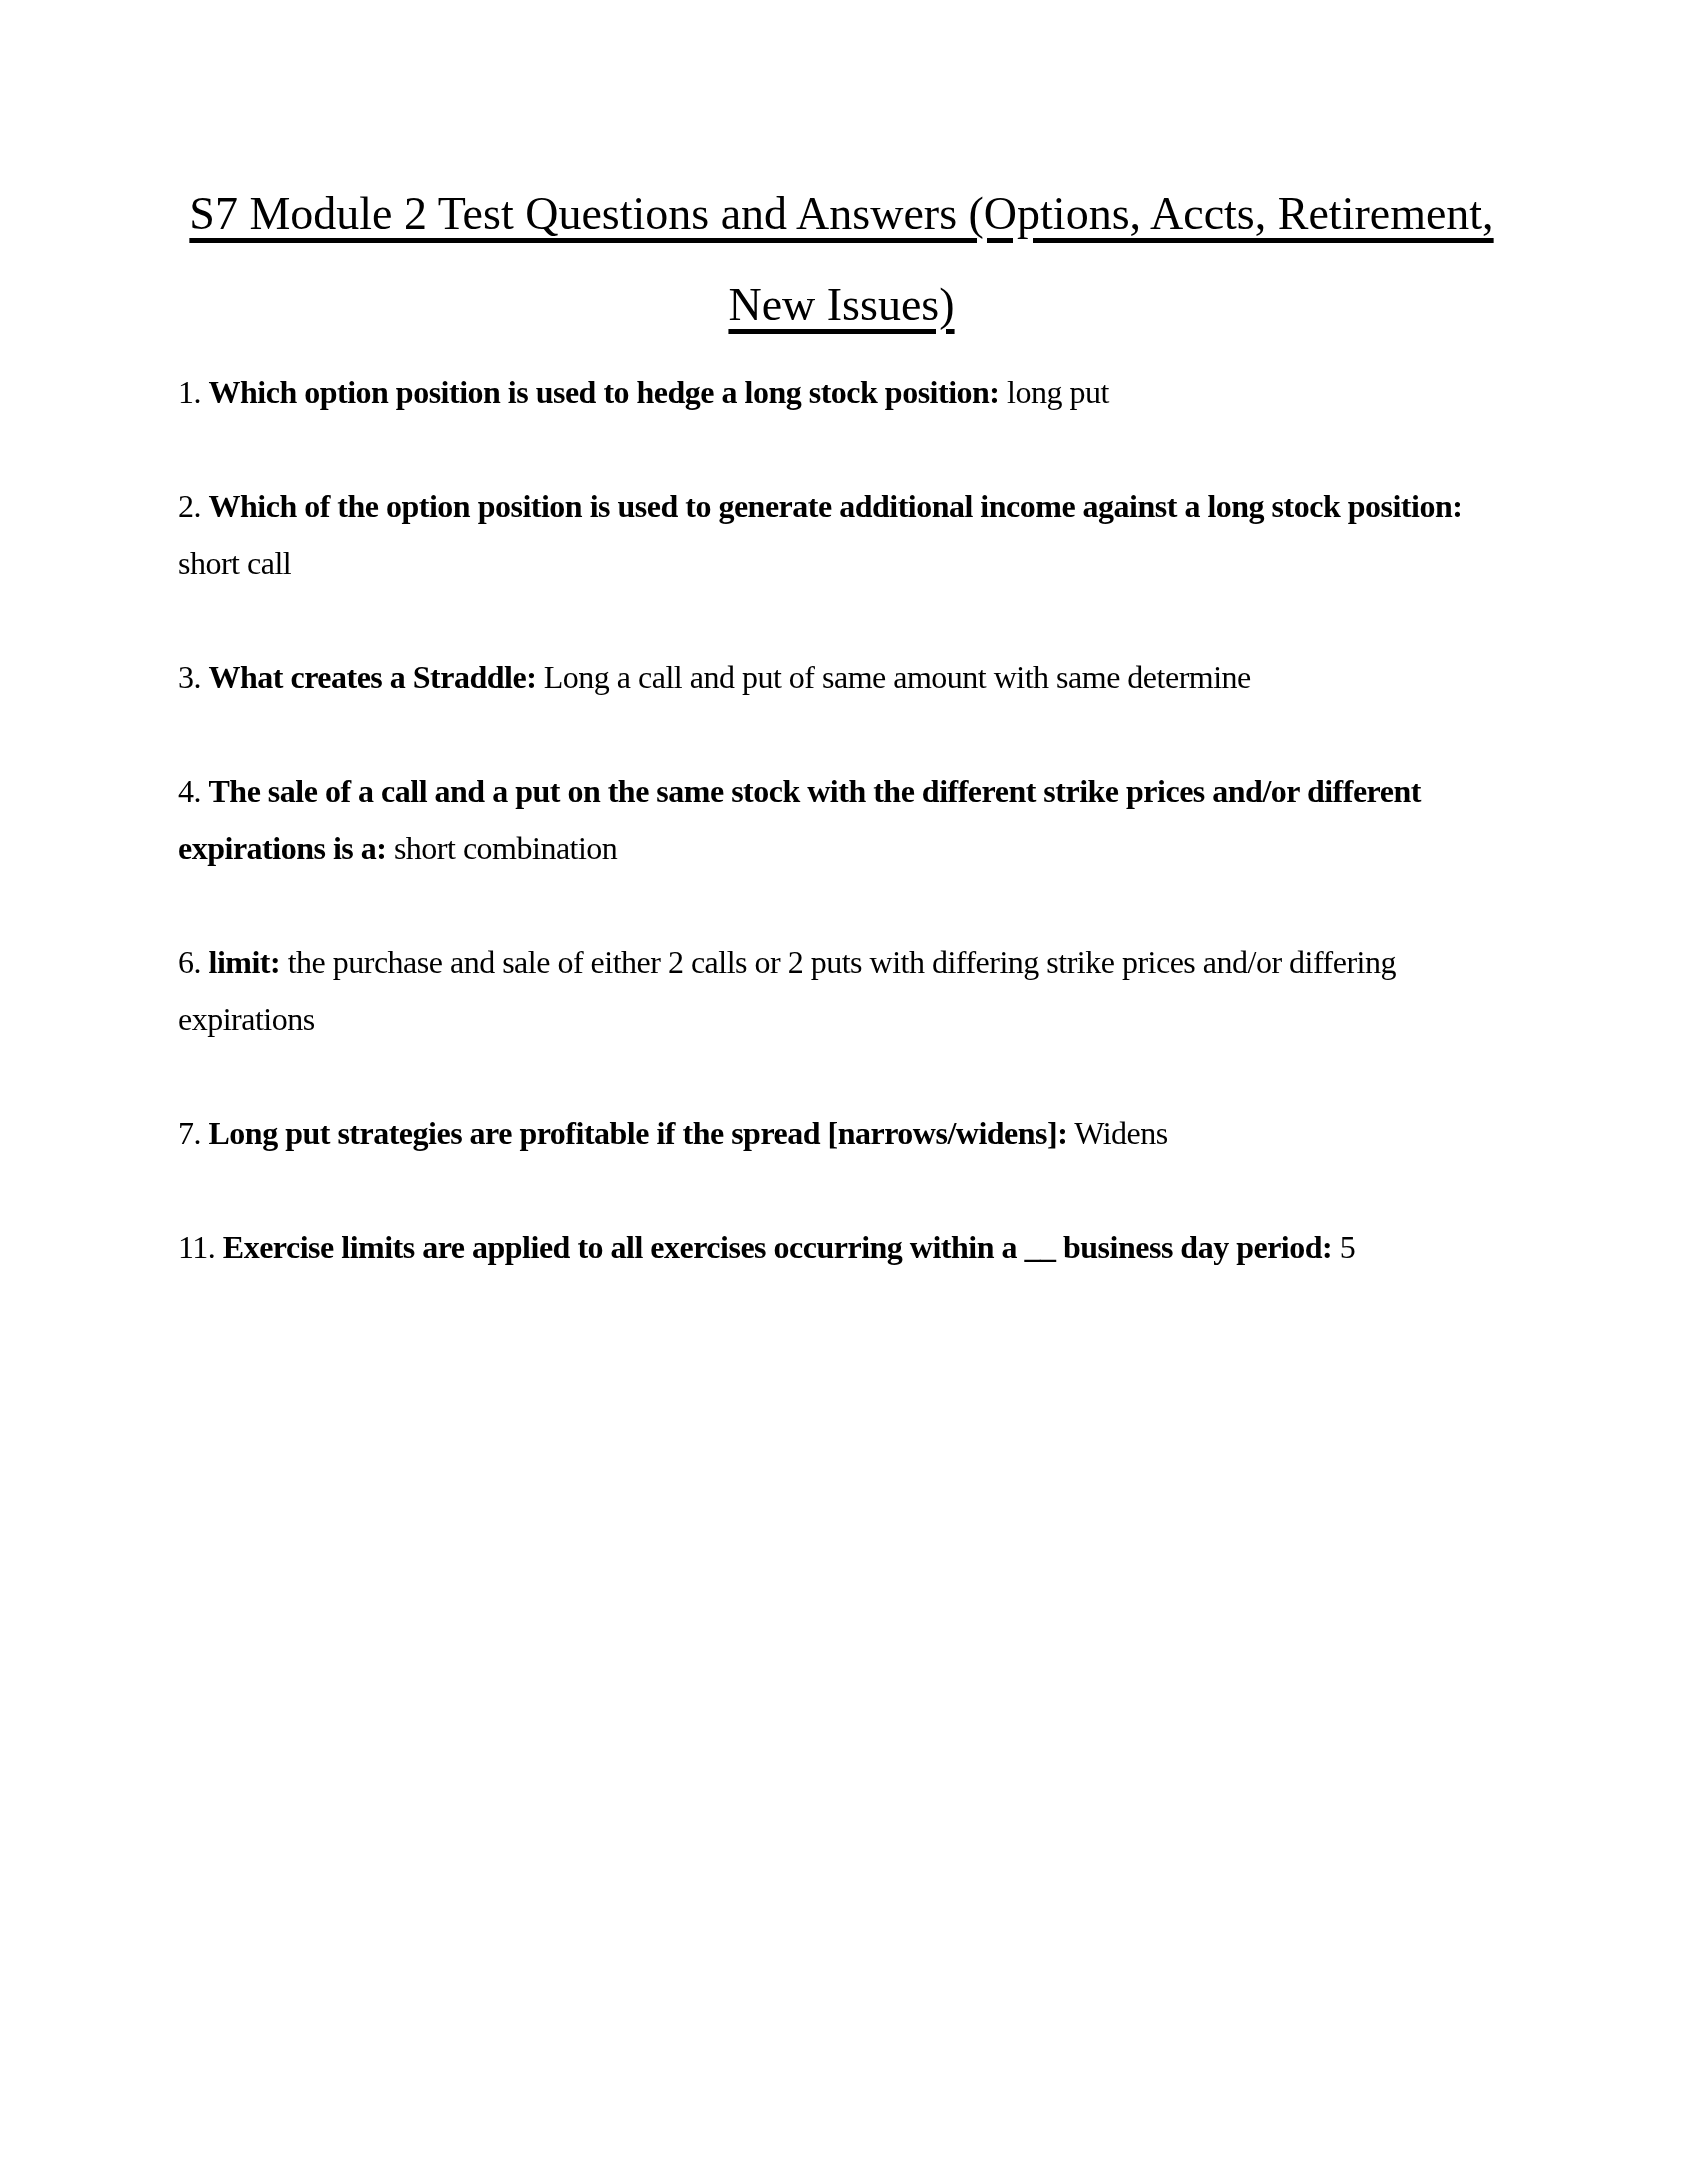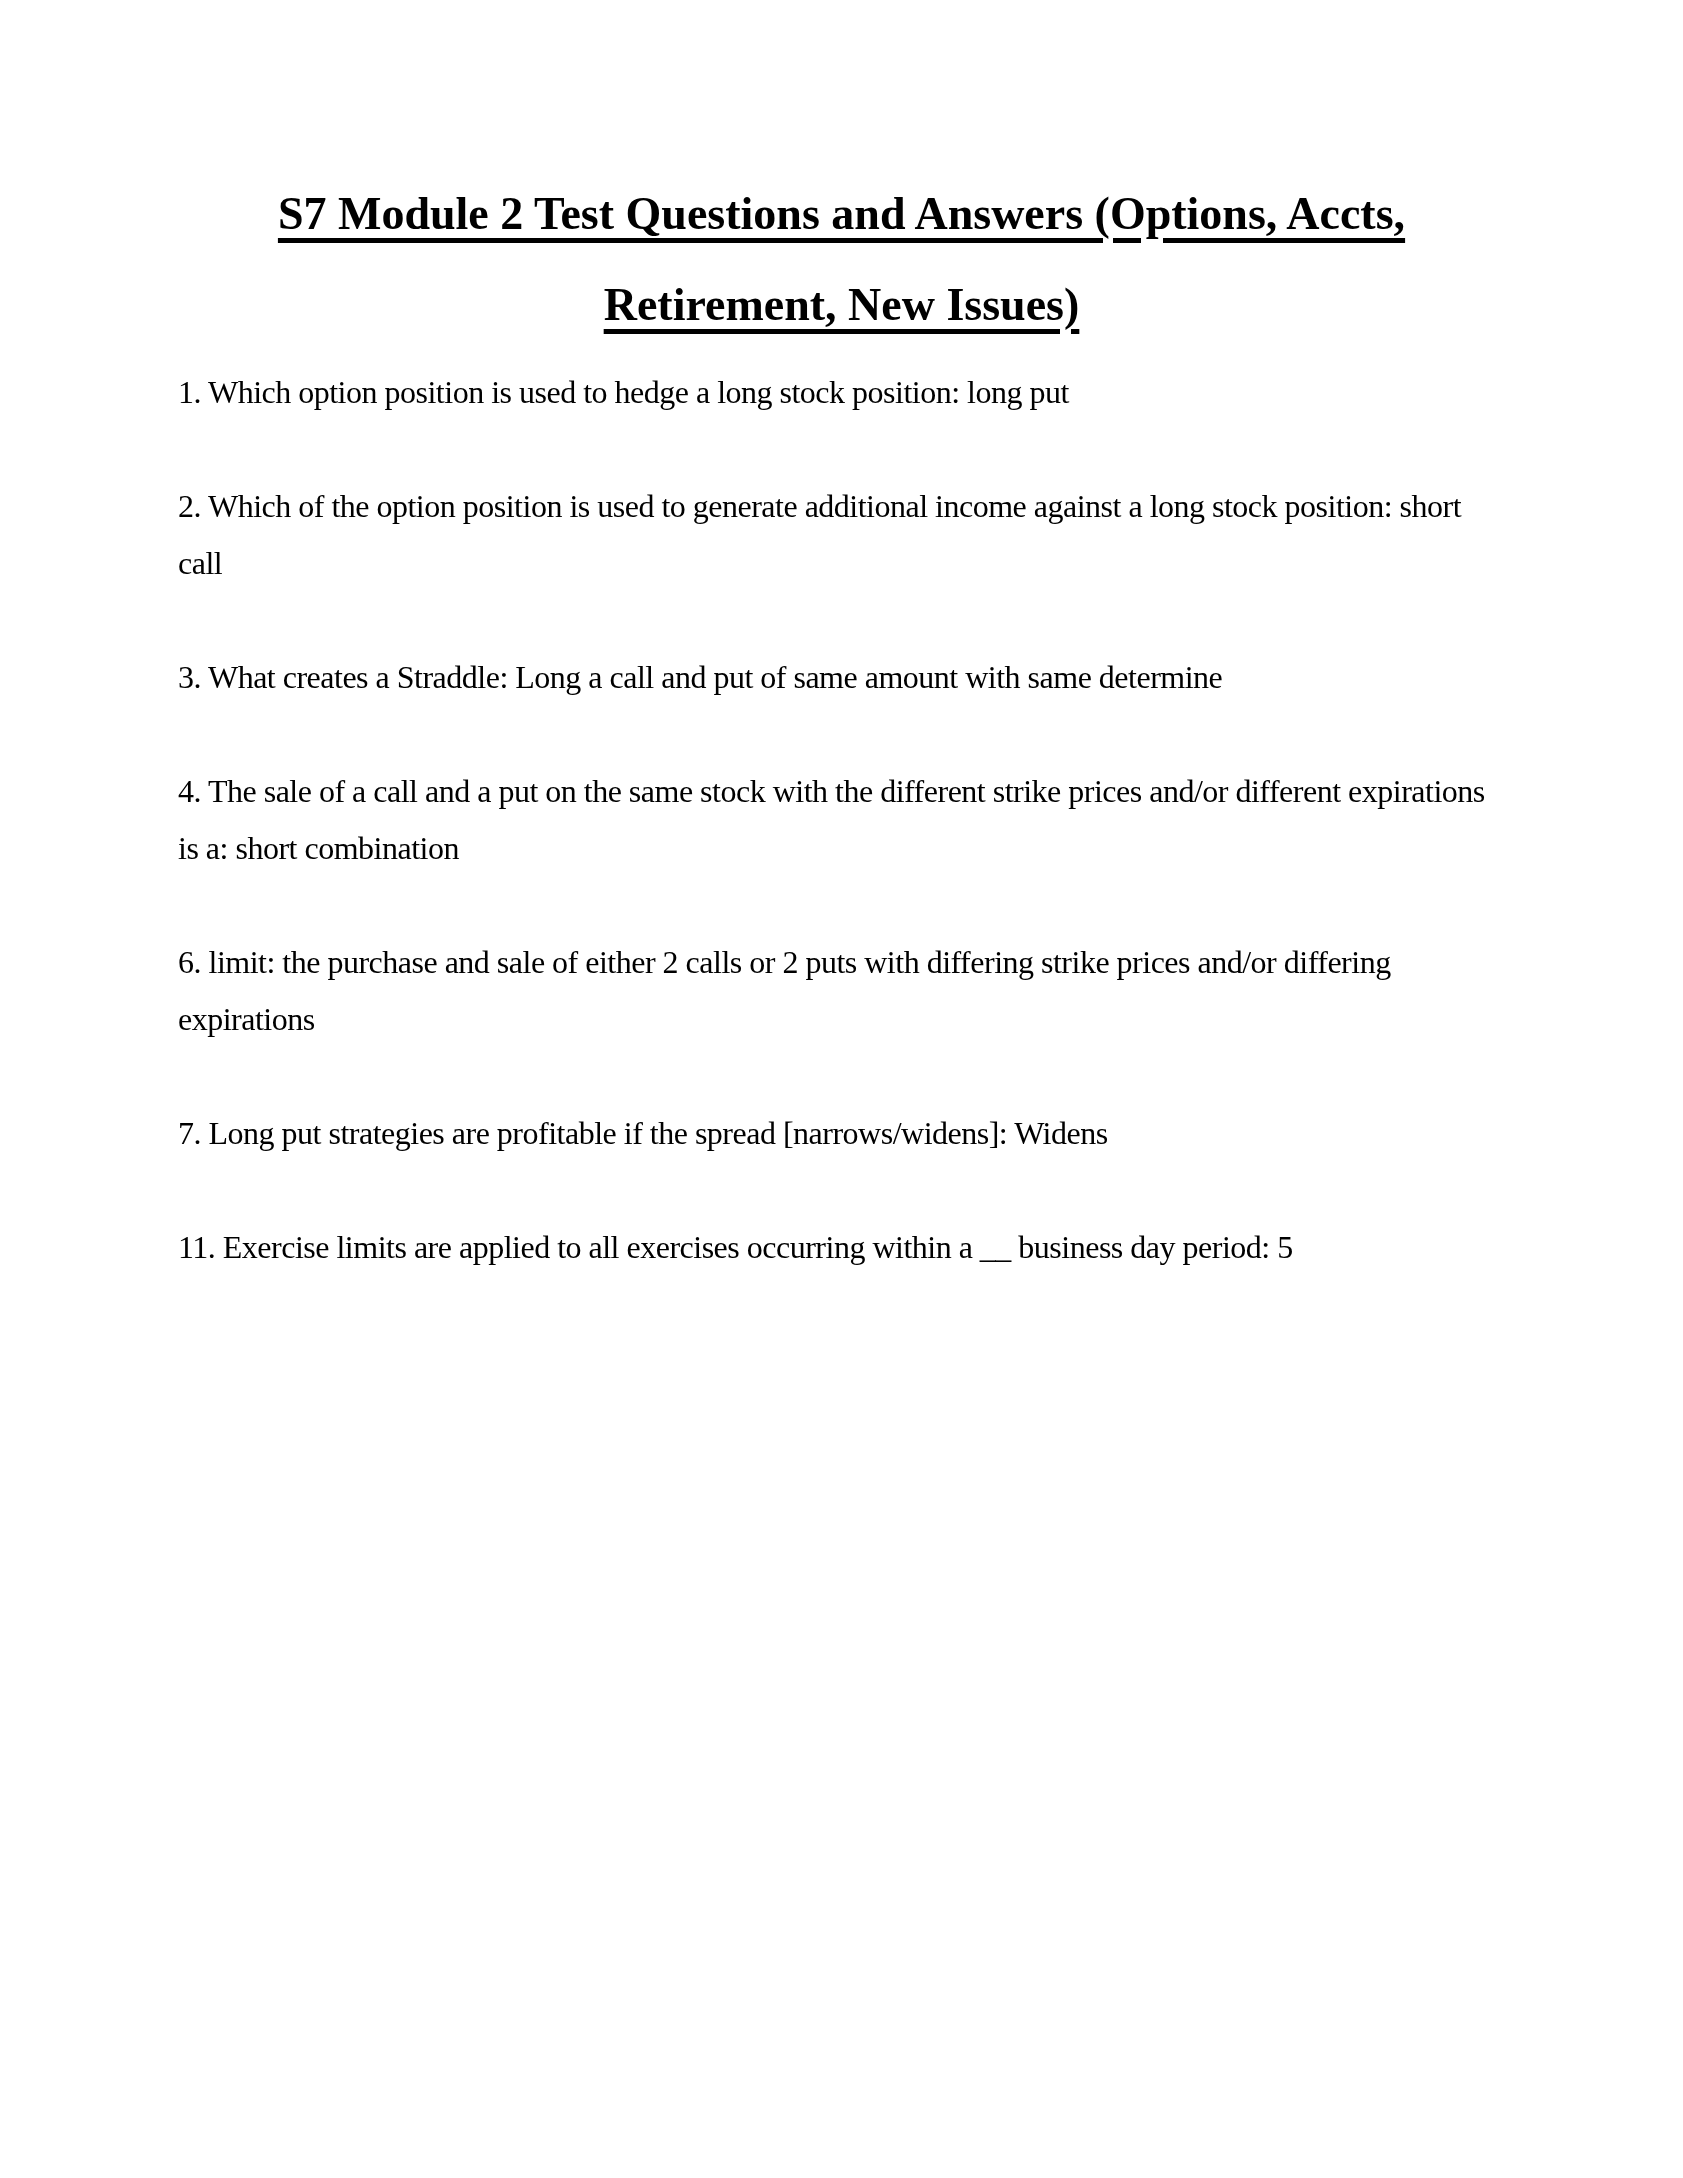--- a/index.html
+++ b/index.html
@@ -18,42 +18,42 @@
     box-sizing: border-box;
     width: 1683px;
     height: 2178px;
     padding: 168px 178px 0 178px;
   }
   .doc-title {
     width: 1327px;
     margin: 0 auto;
     font-size: 46px;
     line-height: 91px;
-    font-weight: bold;
+    font-weight: normal;
     text-align: center;
     text-decoration: underline;
     text-decoration-thickness: 5px;
     text-underline-offset: 9px;
   }
   .questions {
     width: 1327px;
     margin-top: 14px;
   }
   .question {
     font-size: 32px;
     line-height: 57px;
     letter-spacing: -0.5px;
     margin: 0 0 57px 0;
     text-align: left;
   }
   .qnum {
     font-weight: normal;
   }
   .question b {
-    font-weight: normal;
+    font-weight: bold;
   }
 </style>
 </head>
 <body>
 
 <div class="page">
   <h1 class="doc-title">S7 Module 2 Test Questions and Answers (Options, Accts, Retirement, New Issues)</h1>
 
   <div class="questions">
       <p class="question"><span class="qnum">1. </span><b>Which option position is used to hedge a long stock position:</b><span> </span><span>long put</span></p>

